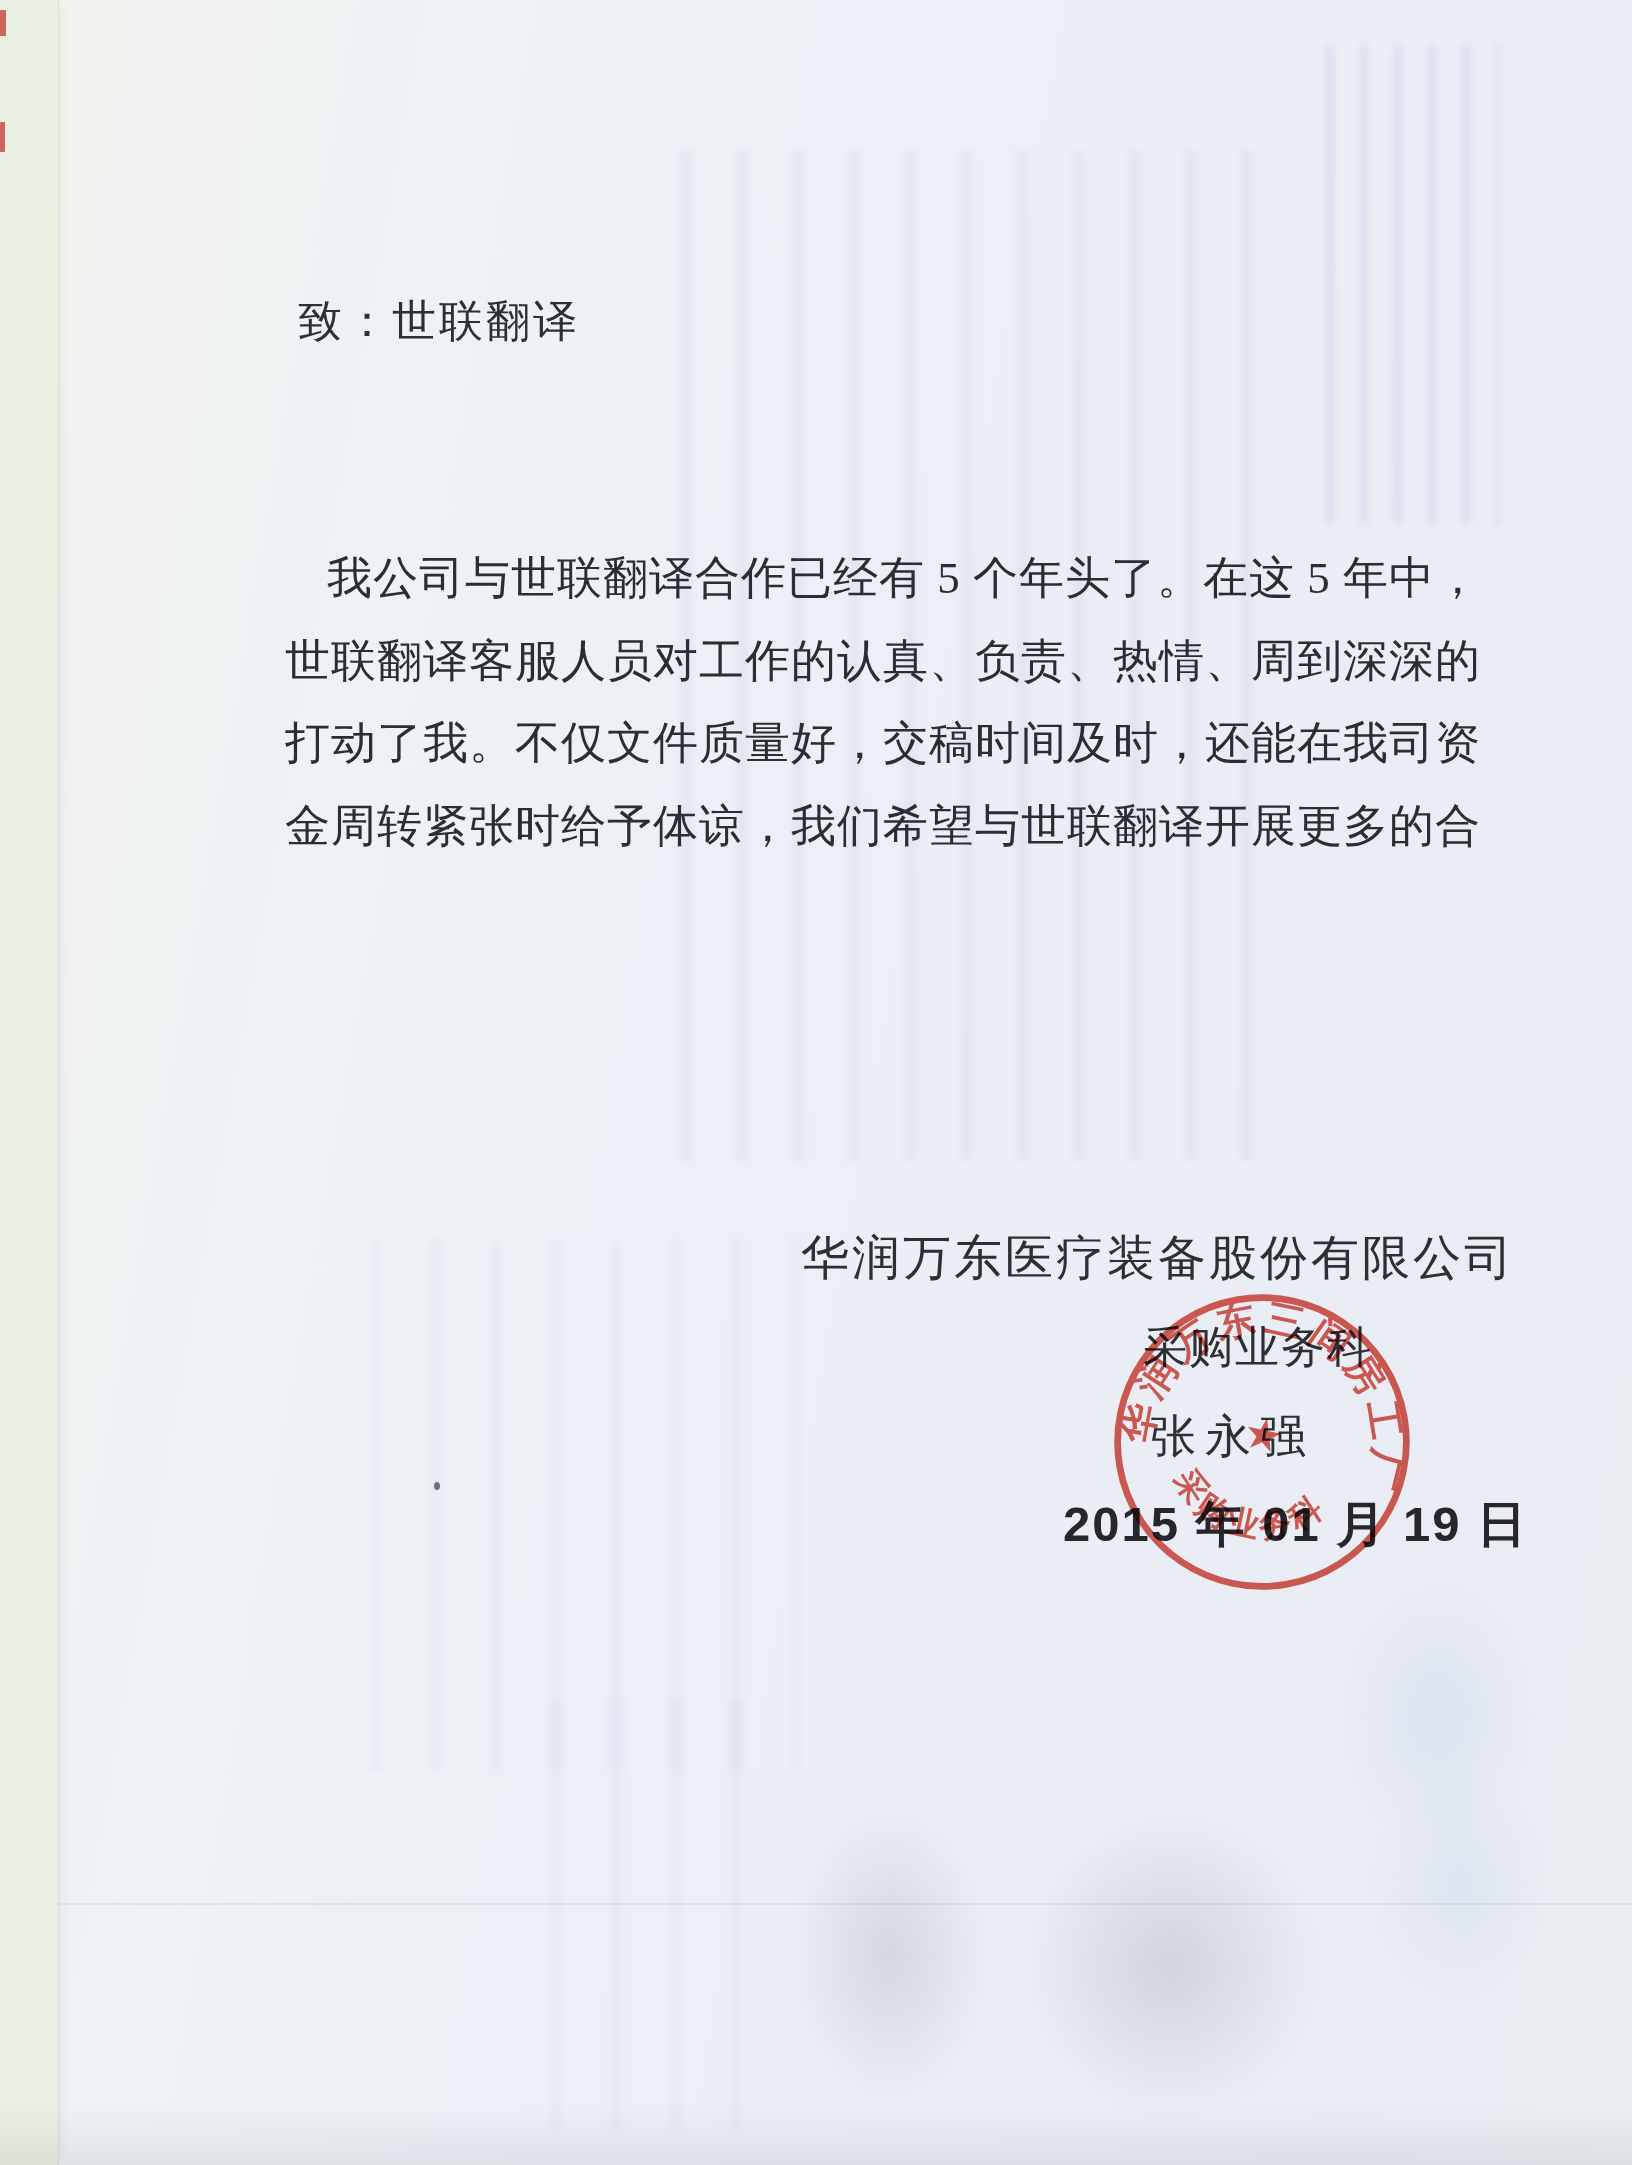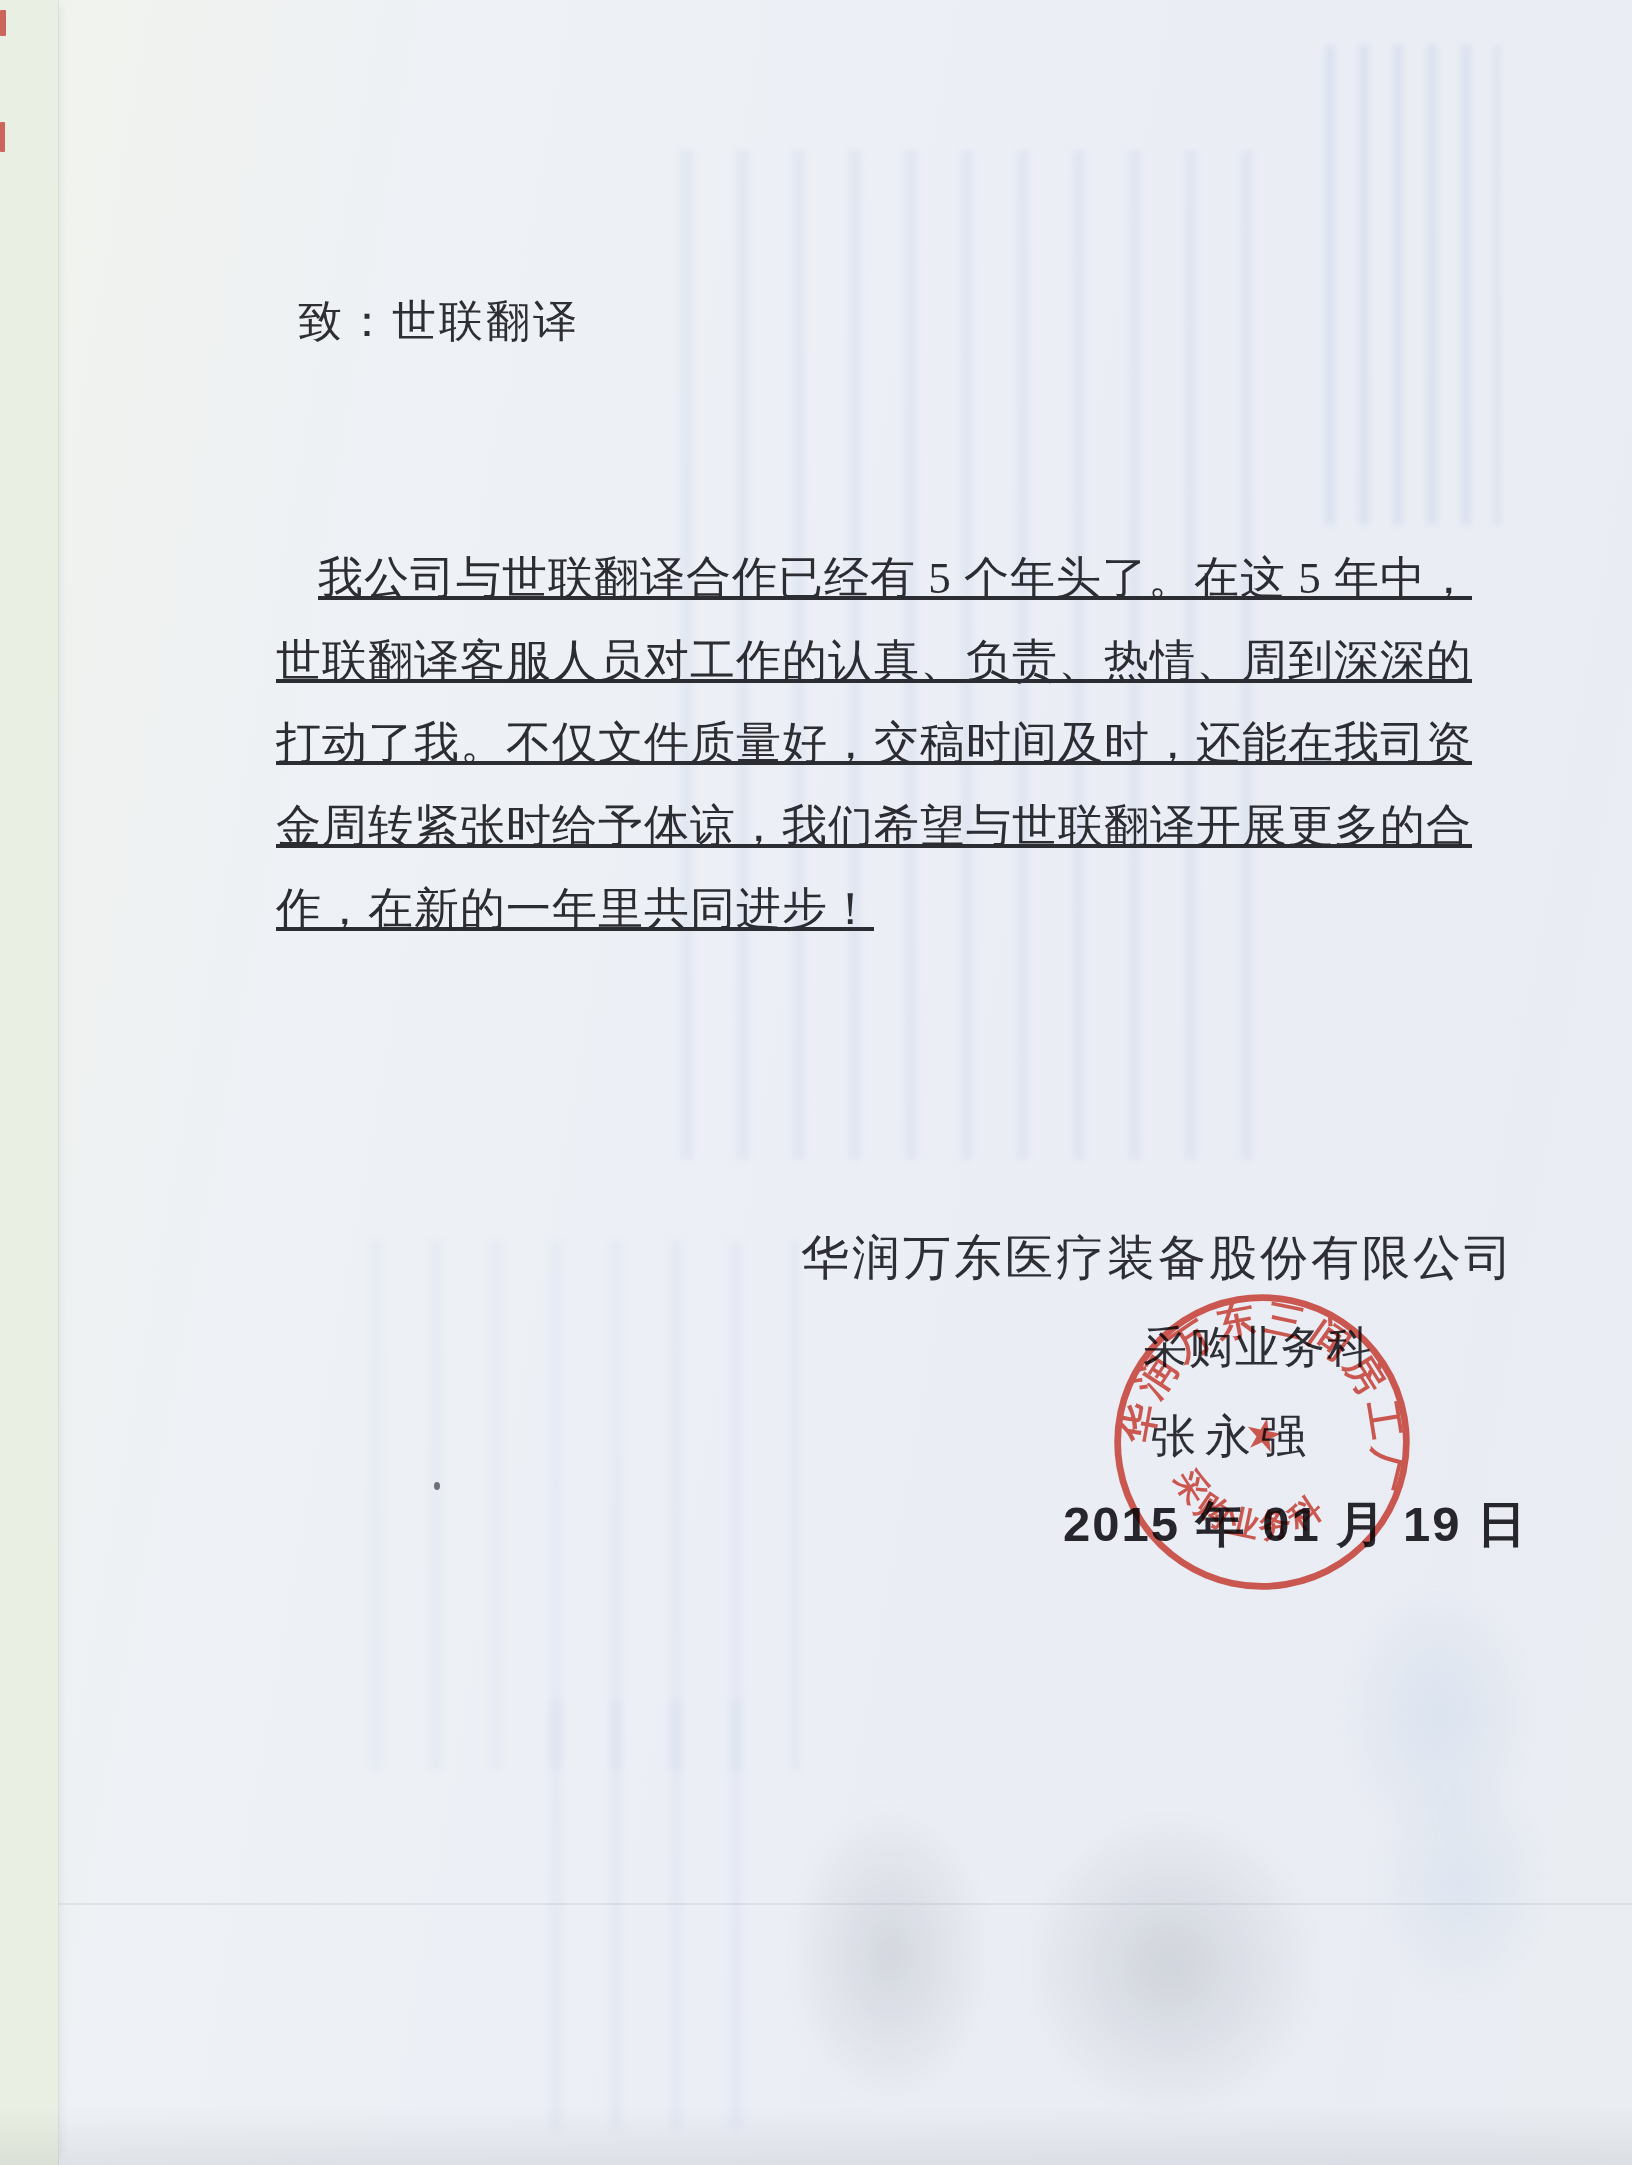--- a/index.html
+++ b/index.html
@@ -68,24 +68,23 @@
     position: absolute; left: 0; bottom: 0; width: 100%; height: 60px;
     background: linear-gradient(to bottom, rgba(90,95,105,0) 0%, rgba(90,95,105,0.10) 100%);
   }
 
   
   .salutation {
     position: absolute; left: 298px; top: 292px;
     font-size: 44px; letter-spacing: 3px; white-space: nowrap;
   }
   .body-line {
-    position: absolute; left: 276px;
+    position: absolute; left: 285px;
     font-size: 45px; letter-spacing: 1px; white-space: nowrap;
     color: #2c2c33;
-    text-decoration: underline;
   }
   .body-line.l0 { top: 548px; padding-left: 42px; }
   .body-line.l1 { top: 631px; text-align: center; }
   .body-line.l2 { top: 713px; }
   .body-line.l3 { top: 796px; }
   .body-line.l4 { top: 879px; }
 
   .sig-company { position: absolute; left: 801px;  top: 1226px; font-size: 48px; letter-spacing: 3px; white-space: nowrap; }
   .sig-dept    { position: absolute; left: 1143px; top: 1318px; font-size: 44px; letter-spacing: 2px; white-space: nowrap; }
   .sig-name    { position: absolute; left: 1150px; top: 1406px; font-size: 46px; letter-spacing: 9px; white-space: nowrap; }
@@ -134,21 +133,20 @@
   <div class="smudge s2"></div>
   <div class="crease"></div>
   <div class="corner-shade"></div>
 
   <div class="salutation">致：世联翻译</div>
 
   <div class="body-line l0">我公司与世联翻译合作已经有 5 个年头了。在这 5 年中，</div>
   <div class="body-line l1">世联翻译客服人员对工作的认真、负责、热情、周到深深的</div>
   <div class="body-line l3">金周转紧张时给予体谅，我们希望与世联翻译开展更多的合</div>
   <div class="body-line l2">打动了我。不仅文件质量好，交稿时间及时，还能在我司资</div>
-  <div class="body-line l4">作，在新的一年里共同进步！</div>
 
   <div class="sig-company">华润万东医疗装备股份有限公司</div>
   <div class="sig-dept">采购业务科</div>
   <div class="sig-name">张永强</div>
   <div class="sig-date">2015 年 01 月 19 日</div>
 
   <div class="ink-dot"></div>
 
   <div class="stamp">
     <svg viewBox="0 0 320 320">

